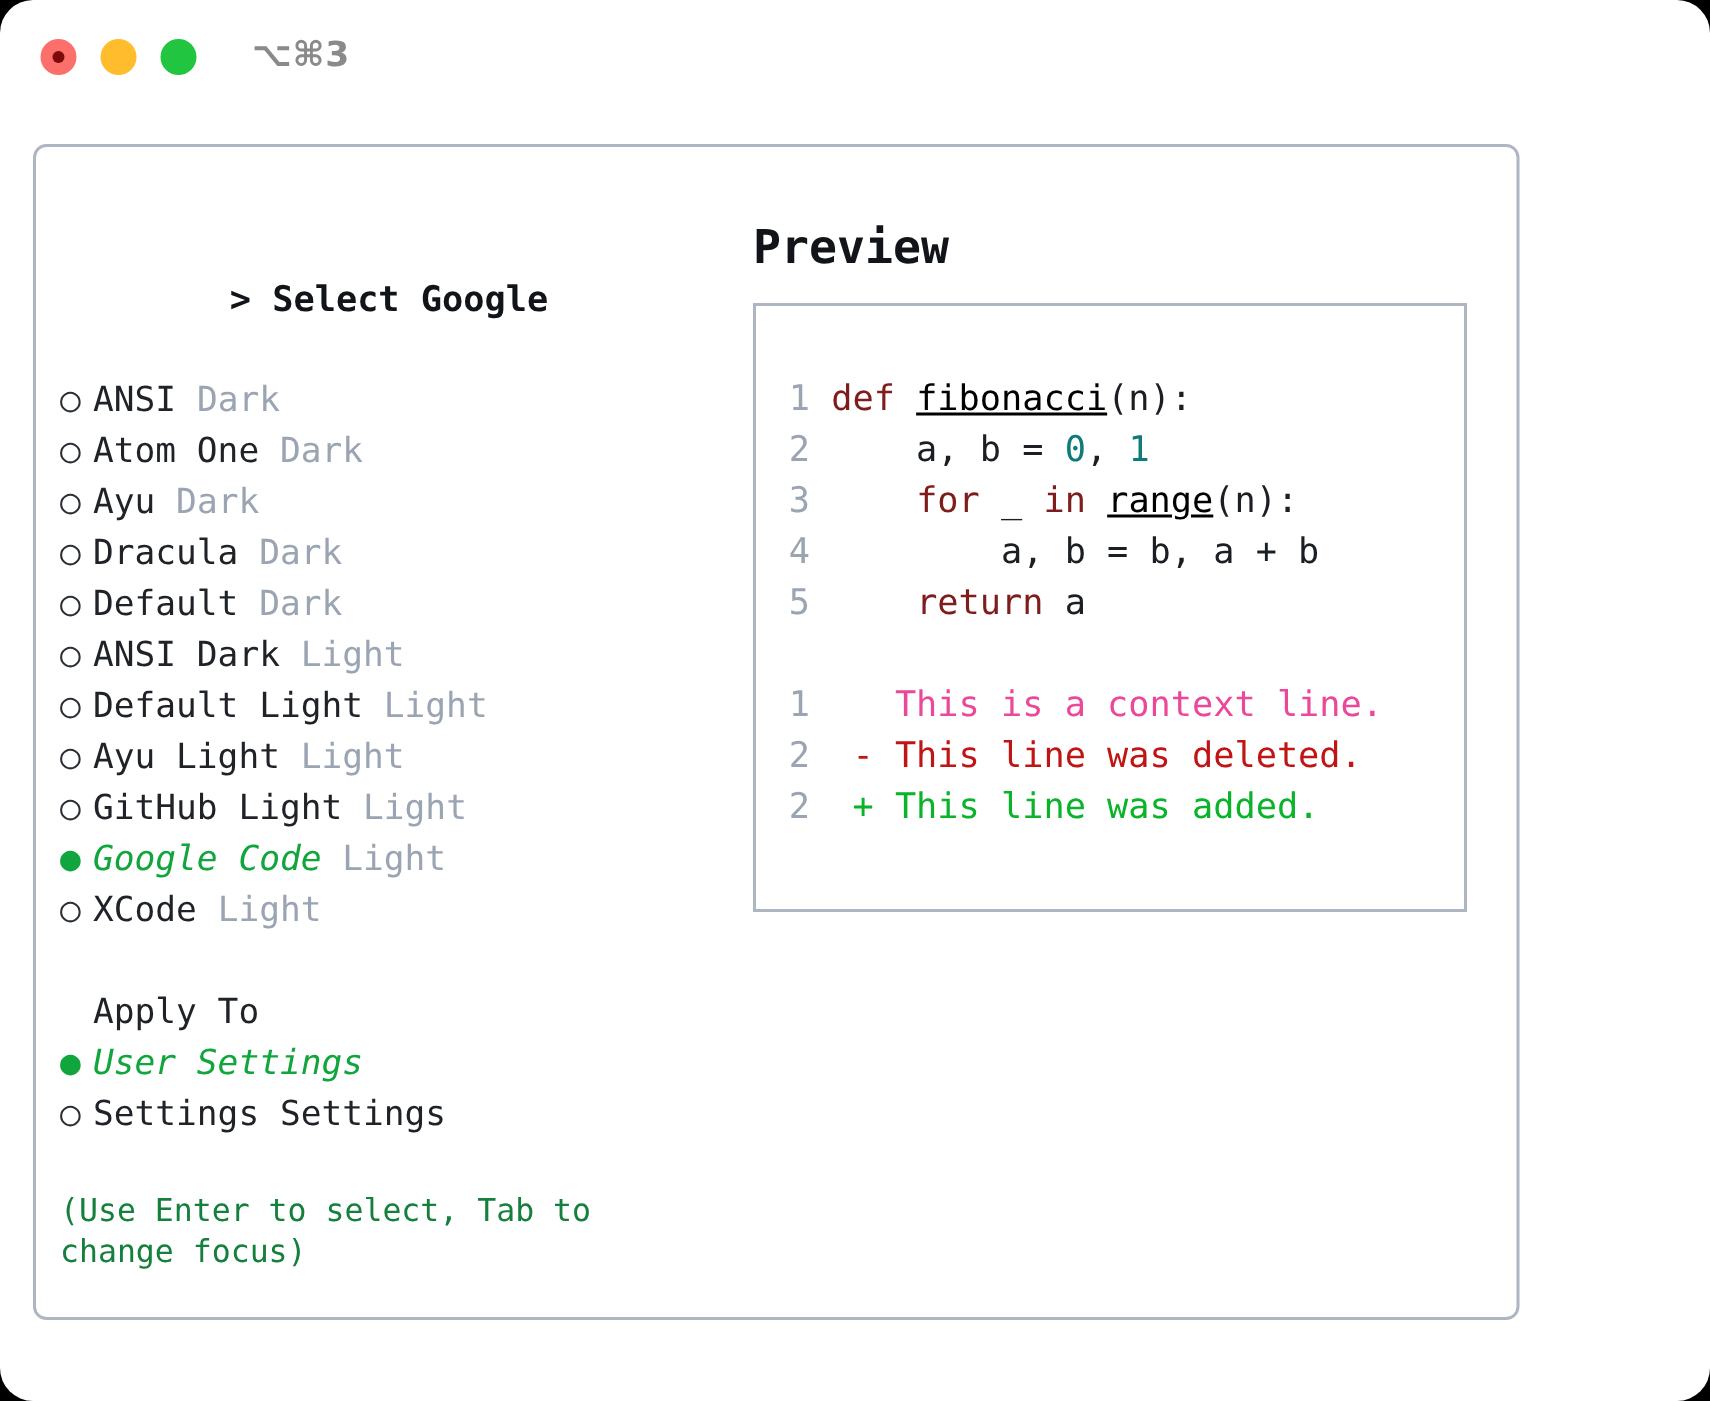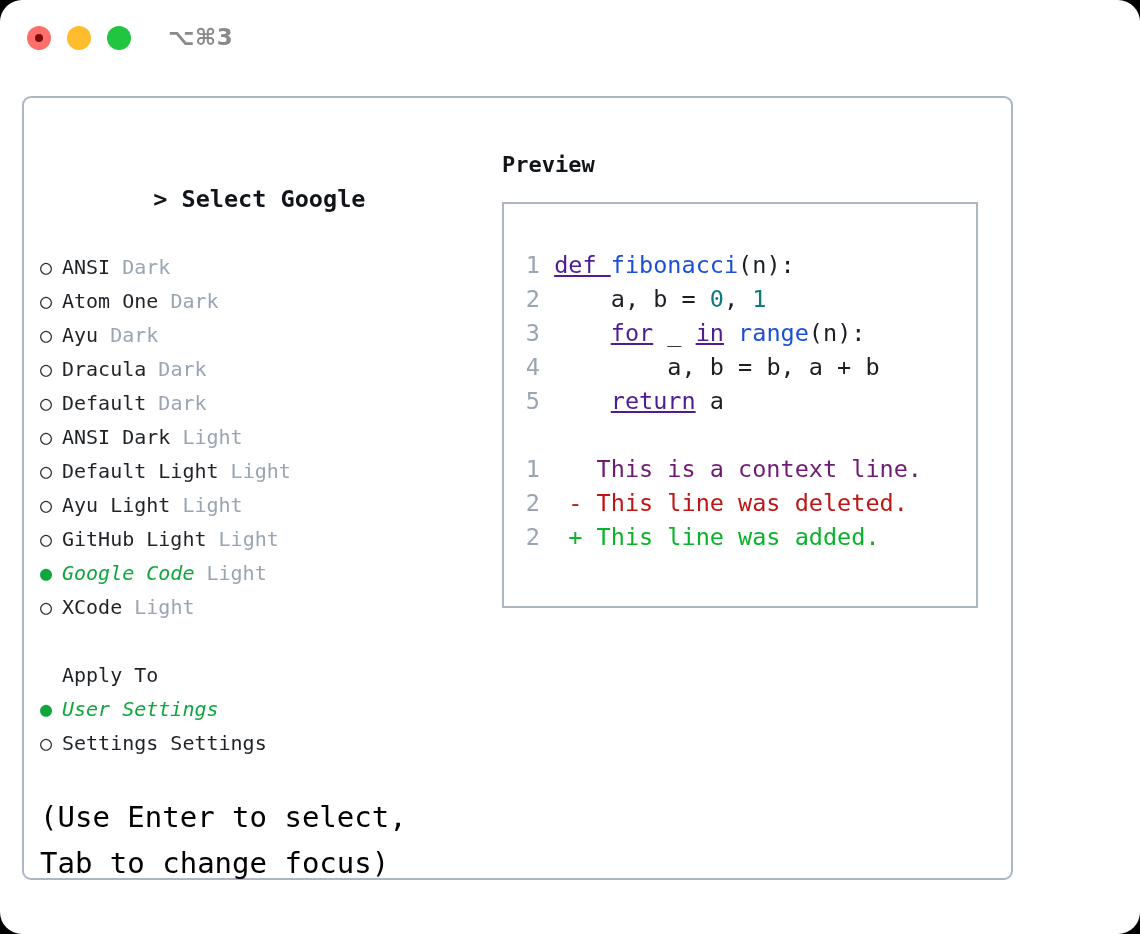--- a/index.html
+++ b/index.html
@@ -79,21 +79,21 @@
   }
 
   
   #left-col {
     position: absolute;
     left: 16px;
     top: 50px;
     width: 440px;
   }
   .row {
-    font-size: 20px;
+    font-size: 23px;
     line-height: 34px;
     white-space: pre;
     color: #1f2328;
   }
   .hdr {
     font-weight: bold;
     color: #111418;
     font-size: 23.5px;
     line-height: 34px;
     white-space: pre;
@@ -101,35 +101,35 @@
   .bullet { display: inline-block; width: 22px; }
   .bullet-off { color: #2b3036; }
   .bullet-on  { color: #11a63d; }
   .label-sel  { color: #11a63d; font-style: italic; }
   .tag {
     color: #9aa4b2;
   }
   .spacer-sm { height: 34px; }
 
   #hint {
-    color: #000000;
-    font-size: 29px;
-    line-height: 46px;
+    color: #15803d;
+    font-size: 21px;
+    line-height: 27px;
     width: 420px;
   }
 
   
   #right-col {
     position: absolute;
     left: 478px;
     top: 50px;
     width: 490px;
   }
   #preview-title {
-    font-size: 22px;
+    font-size: 31px;
     font-weight: bold;
     color: #111418;
     line-height: 34px;
     white-space: pre;
   }
   #preview-box {
     margin-top: 20px;
     width: 476px;
     height: 406px;
     border: 2px solid #aeb6c2;
@@ -145,25 +145,25 @@
     line-height: 34px;
     white-space: pre;
   }
   .cl { display: block; white-space: pre; }
   .ln {
     color: #9aa4b2;
     display: inline-block;
     width: 22px;
     text-align: right;
   }
-  .kw   { color: #4c1d95; text-decoration: underline; }
-  .fn   { color: #1d4ed8; }
+  .kw   { color: #7f1d1d; }
+  .fn   { color: #000000; text-decoration: underline; }
   .num  { color: #0d7b7b; }
   .pl   { color: #1b1f24; }
-  .ctx  { color: #701a75; }
+  .ctx  { color: #ec4899; }
   .del  { color: #c01515; }
   .add  { color: #0ab32a; }
   .gap  { display: block; height: 34px; }
 </style>
 </head>
 <body>
 
 <div id="window">
 
   <div id="titlebar">

